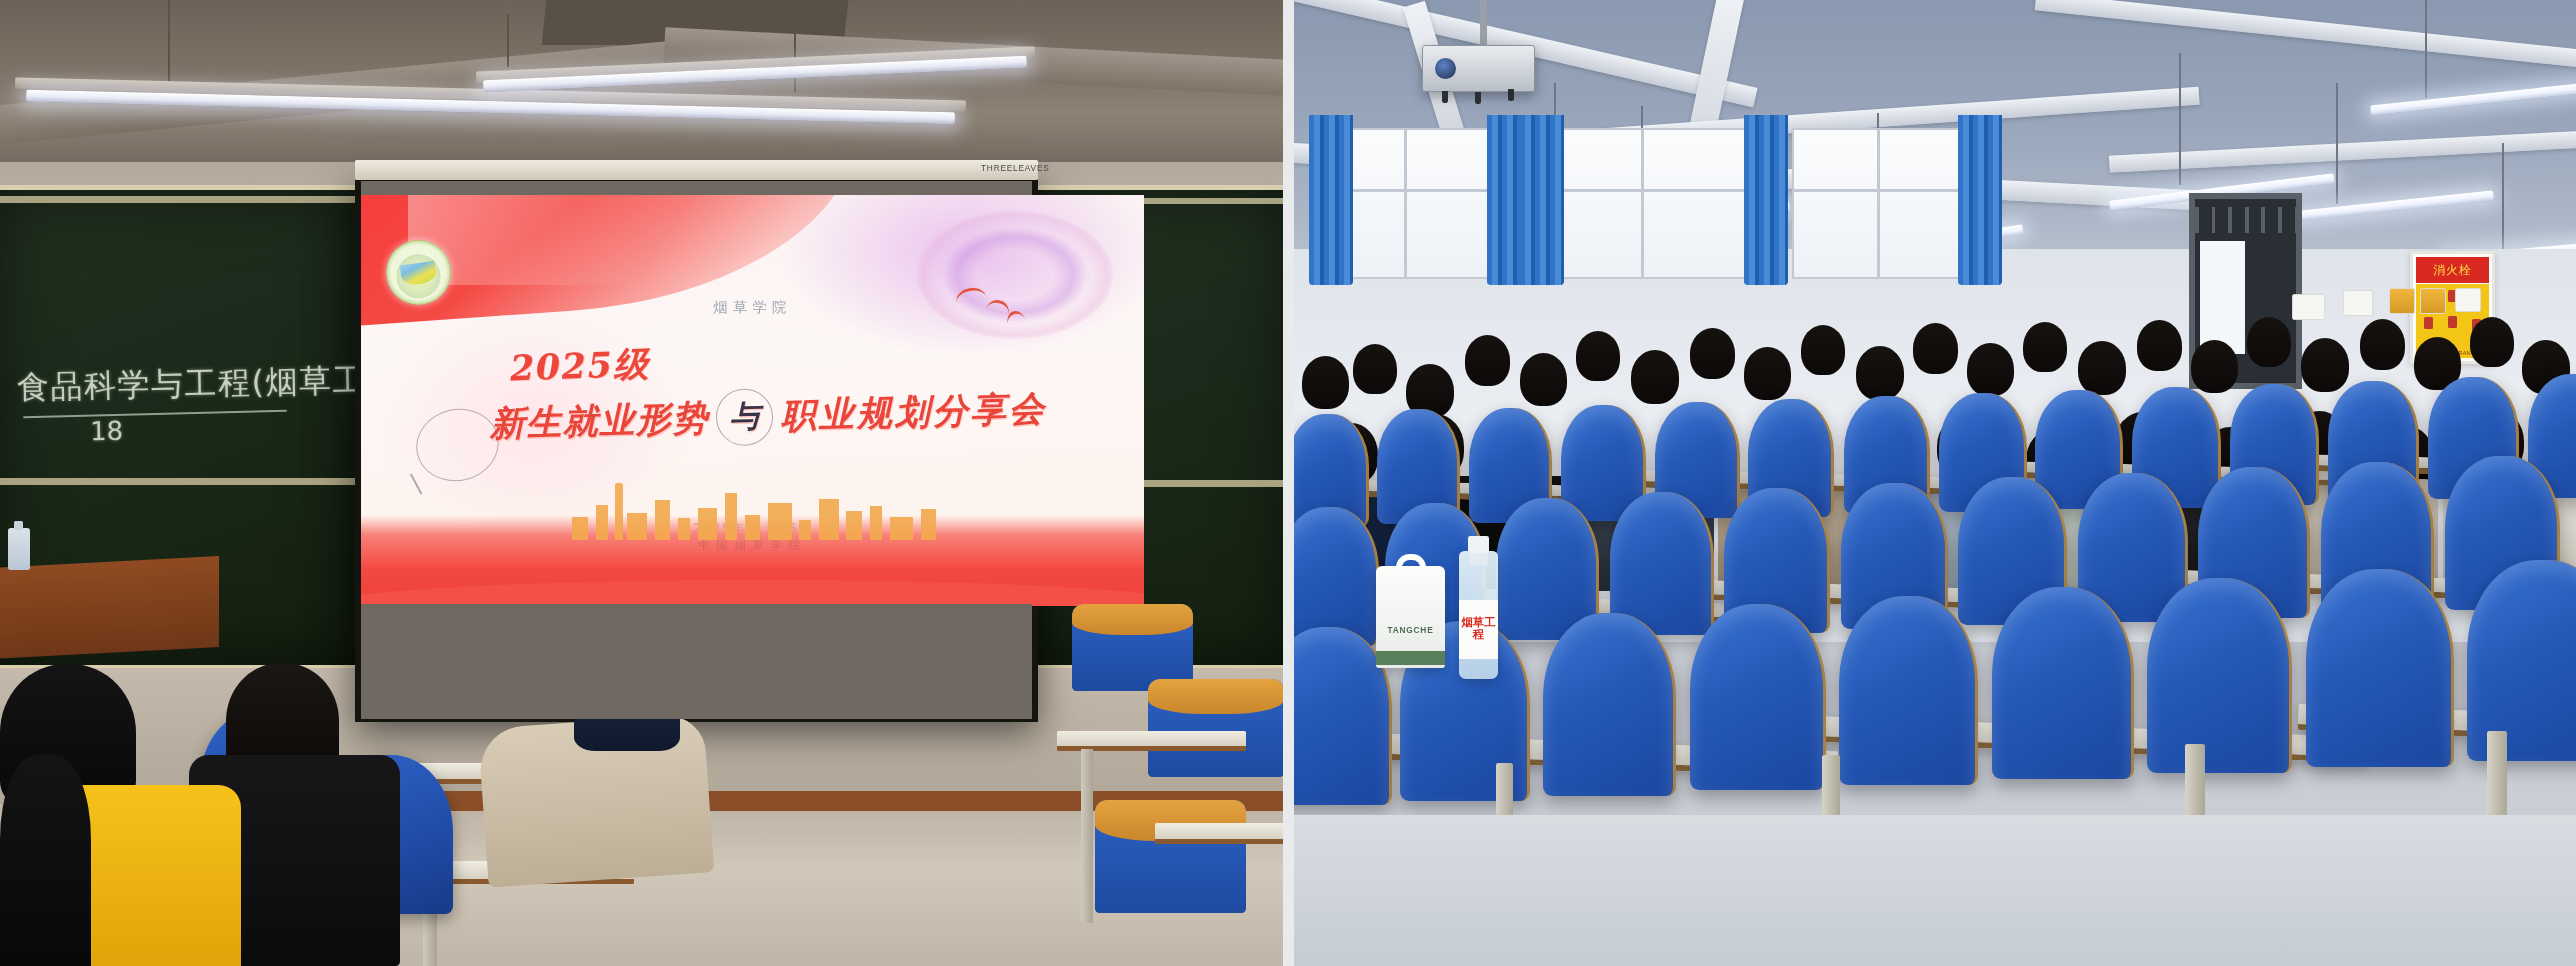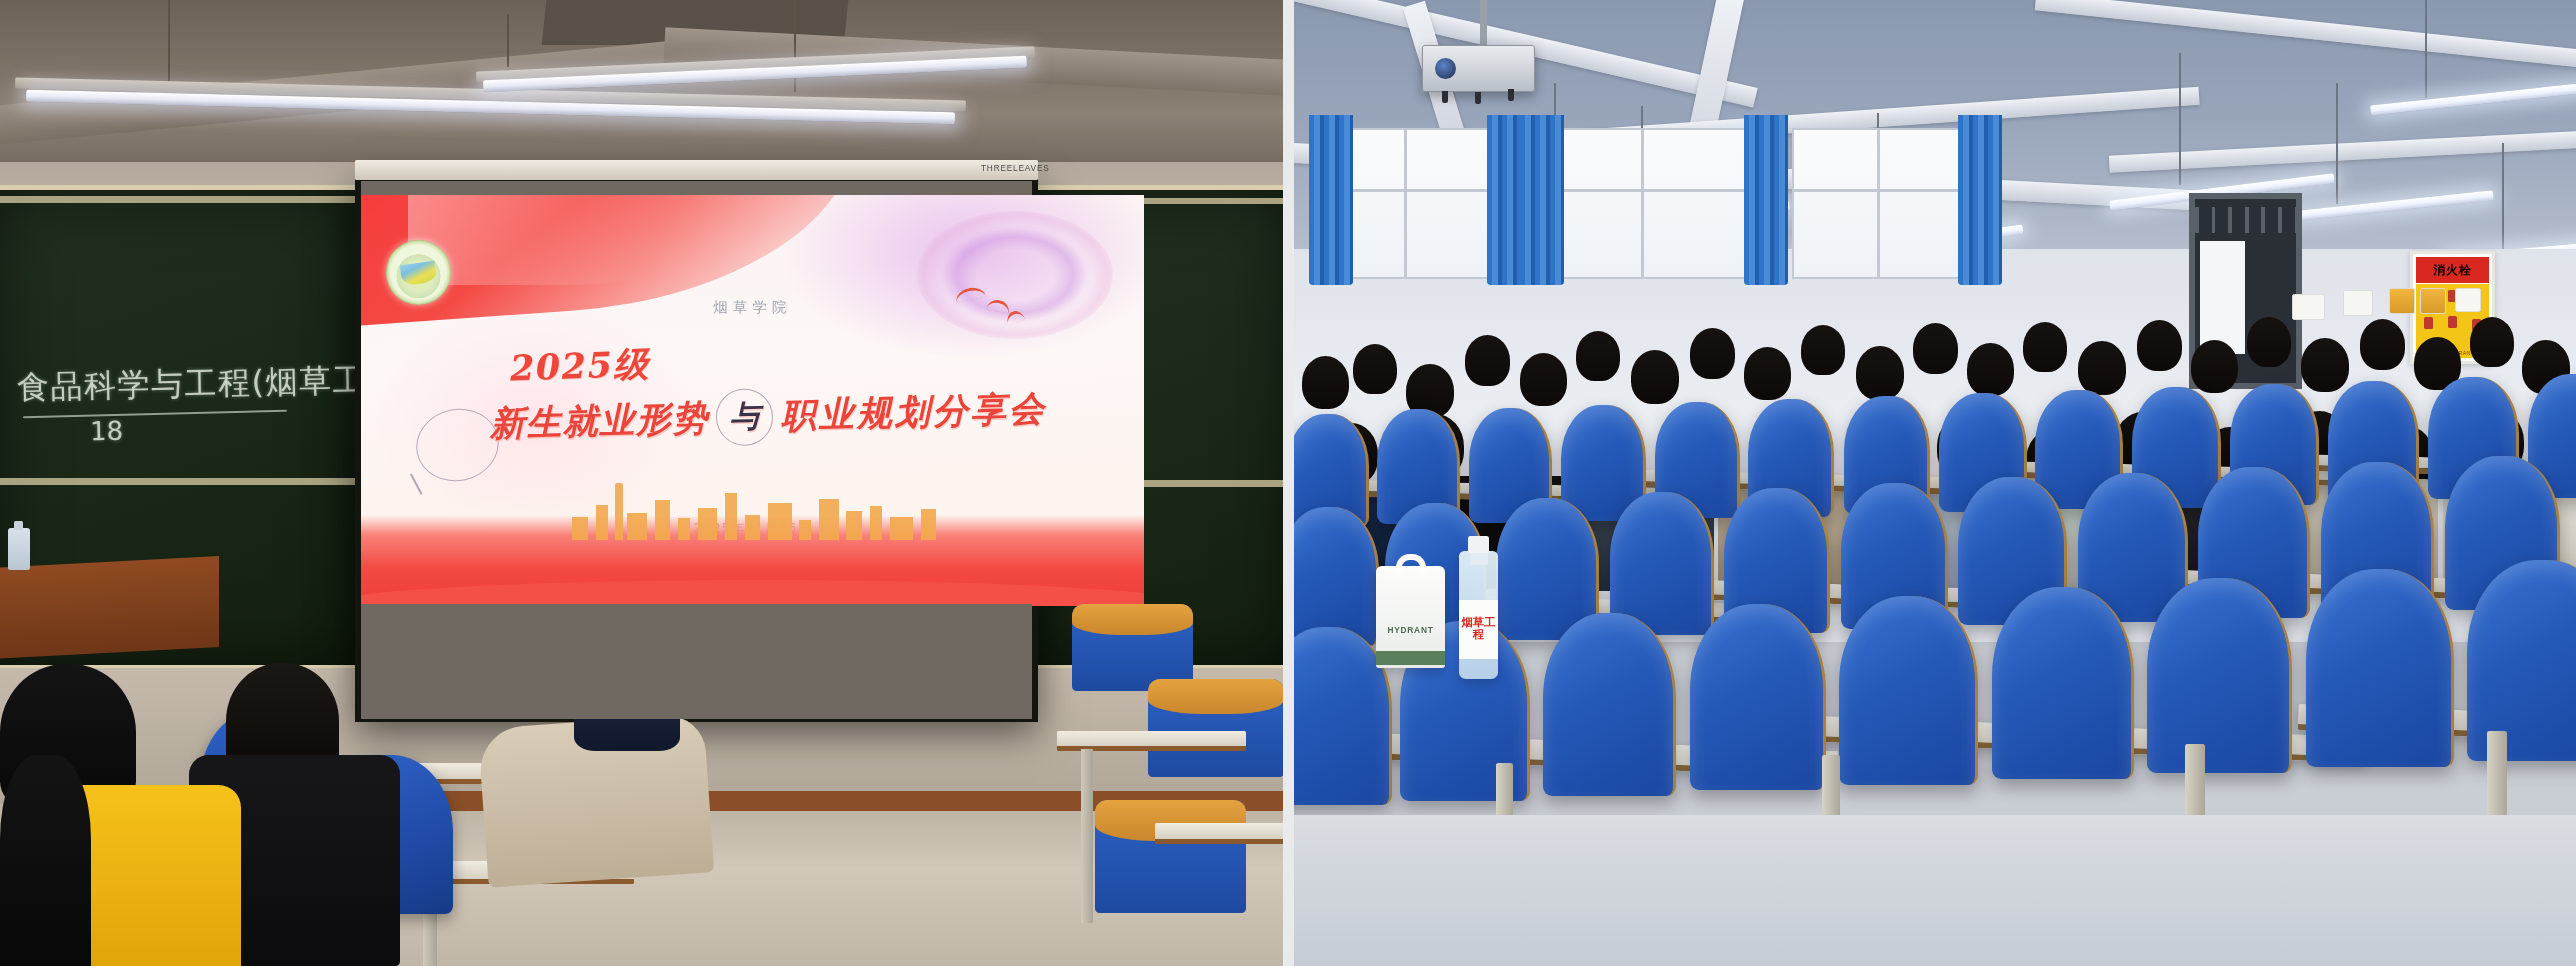--- a/index.html
+++ b/index.html
@@ -311,21 +311,21 @@
     background:repeating-linear-gradient(90deg,#5a6068 0 3.8px, #2a2f36 3.8px 16.6px); }
 
   .r-hydrant {
     position:absolute; left:1116px; top:251px; width:85px; height:113px;
     background:#fbfbf7; border:3.8px solid #e7e7e1; box-shadow:0 1.5px 6px rgba(0,0,0,.18);
   }
   .r-hydrant .hdr {
     position:absolute; left:3px; right:3px; top:3px; height:26px; background:#d8281f;
     display:flex; align-items:center; justify-content:center; gap:3px;
   }
-  .r-hydrant .hdr .zh { color:#000000; font-size:12px; font-weight:700; letter-spacing:0.8px; }
+  .r-hydrant .hdr .zh { color:#fde047; font-size:12px; font-weight:400; letter-spacing:0.8px; }
   .r-hydrant .body-y {
     position:absolute; left:3px; right:3px; top:30px; bottom:3px; background:#f3c517;
   }
   .r-hydrant .body-y i {
     position:absolute; width:9px; height:12px; background:#c0392b; border-radius:1.5px;
   }
   .r-hydrant .en {
     position:absolute; left:0; right:0; bottom:2.3px; text-align:center;
     font-size:5.3px; color:#7a3f12; letter-spacing:0.4px;
   }
@@ -479,20 +479,21 @@
         <i style="left:41%;width:3%;height:82%"></i>
         <i style="left:46%;width:4%;height:44%"></i>
         <i style="left:52%;width:6%;height:64%"></i>
         <i style="left:60%;width:3%;height:36%"></i>
         <i style="left:65%;width:5%;height:72%"></i>
         <i style="left:72%;width:4%;height:50%"></i>
         <i style="left:78%;width:3%;height:60%"></i>
         <i style="left:83%;width:6%;height:40%"></i>
         <i style="left:91%;width:4%;height:54%"></i>
       </div>
+      <div class="slide-watermark">中国烟草学院</div>
     </div>
 
     <div class="l-floor"></div>
     <div class="l-baseboard"></div>
     <div class="l-podium"></div>
     <div class="l-bottle"></div>
 
     <div class="lstool" style="left:1072px;top:604px;width:121px;height:87px;">
       <div class="top"></div>
     </div>
@@ -727,21 +728,21 @@
 
     <div class="rleg" style="left:202px;top:763px;width:16.6px;height:204px;"></div>
     <div class="rleg" style="left:528px;top:755px;width:18px;height:211px;"></div>
     <div class="rleg" style="left:891px;top:744px;width:19.6px;height:222px;"></div>
     <div class="rleg" style="left:1193px;top:731px;width:19.6px;height:236px;"></div>
 
     <div class="r-floor"></div>
 
     <div class="r-bag">
       <div class="handle"></div>
-      <div class="logo">HYDRANT</div>
+      <div class="logo">TANGCHE</div>
       <div class="stripe"></div>
     </div>
 
     <div class="r-bottle">
       <div class="neck"></div>
       <div class="cap"></div>
       <div class="label">
         <span>烟草工程</span>
       </div>
     </div>

